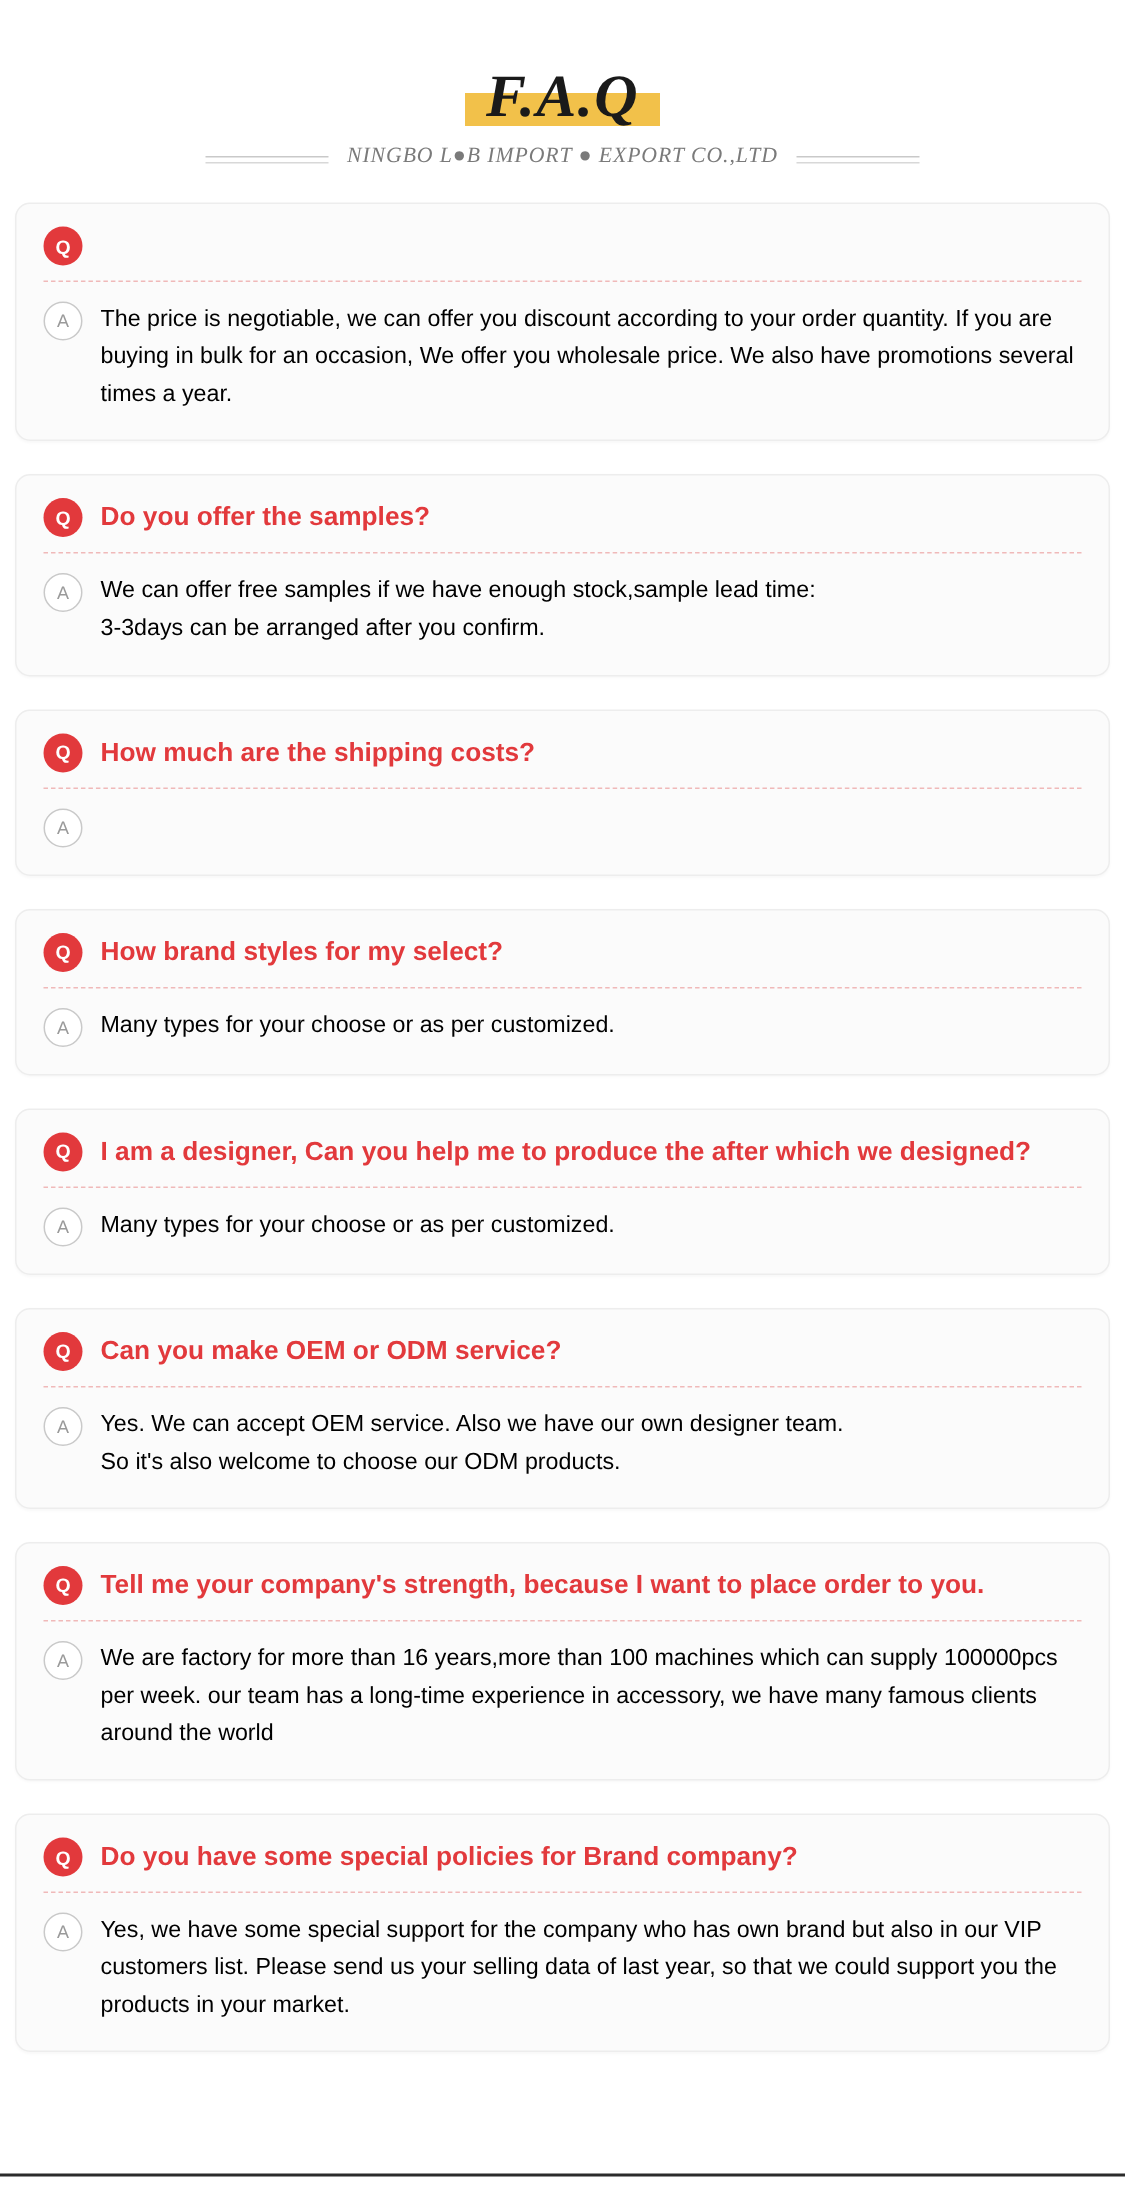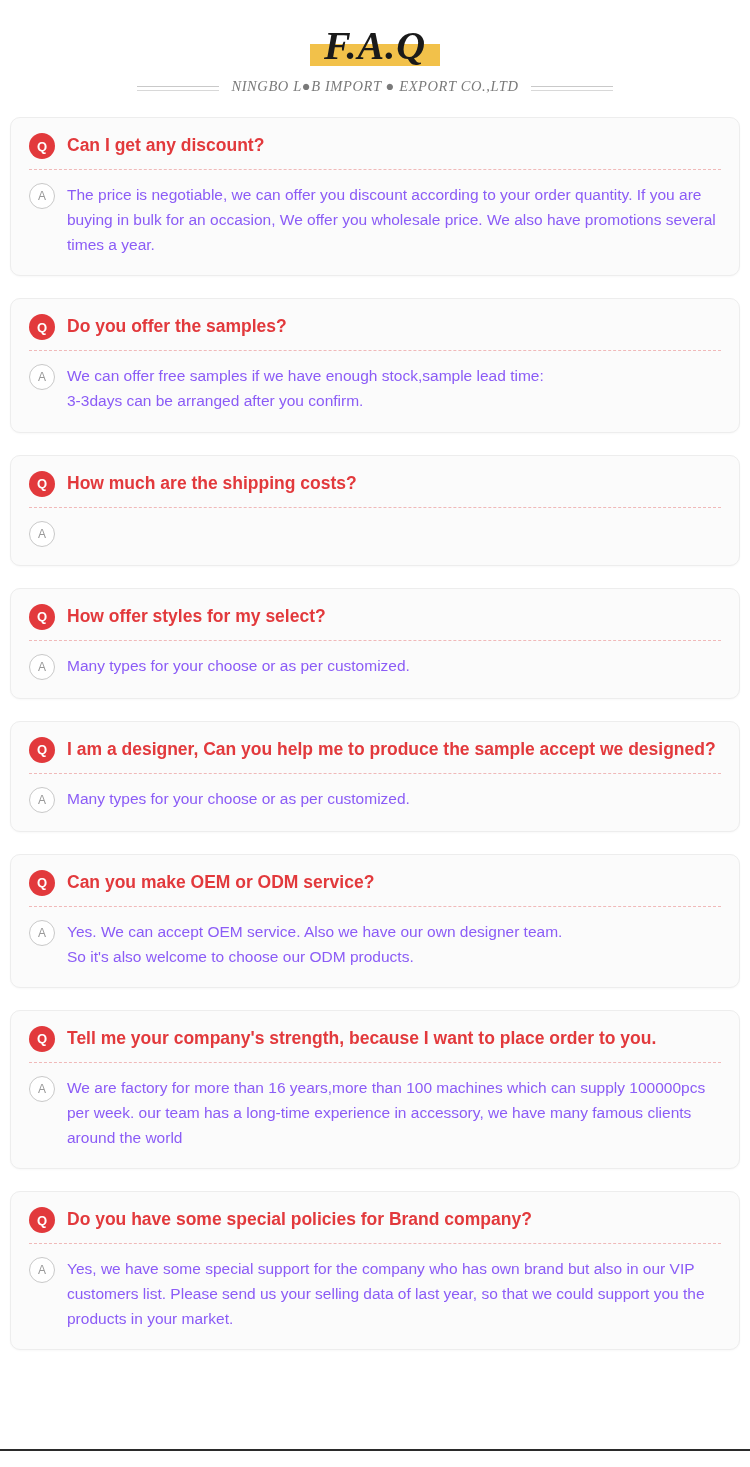--- a/index.html
+++ b/index.html
@@ -13,21 +13,21 @@
     width: 750px;
     min-height: 1467px;
     margin: 0 auto;
     background: #ffffff;
     position: relative;
     padding-bottom: 40px;
   }
 
   
   .header {
-    padding-top: 18px;
+    padding-top: 36px;
     text-align: center;
   }
   .faq-title-wrap {
     position: relative;
     display: inline-block;
     height: 56px;
   }
   .faq-highlight {
     position: absolute;
     left: 0;
@@ -132,21 +132,21 @@
     line-height: 1.3;
     padding-top: 2px;
   }
   .a-row {
     display: flex;
     align-items: flex-start;
     gap: 12px;
     padding-top: 12px;
   }
   .a-text {
-    color: #8b5cf6;
+    color: #000000;
     font-size: 15.5px;
     line-height: 1.62;
     white-space: pre-line;
   }
 
   
   .footer-bar {
     position: absolute;
     left: 0;
     right: 0;
@@ -171,21 +171,20 @@
       <div class="company-name">NINGBO L●B IMPORT ● EXPORT CO.,LTD</div>
       <div class="rule"></div>
     </div>
   </div>
 
   <div class="faq-list">
 
     <div class="faq-card">
       <div class="q-row">
         <div class="badge badge-q">Q</div>
-        <div class="q-text">Can I get any discount?</div>
       </div>
       <div class="a-row">
         <div class="badge badge-a">A</div>
         <div class="a-text">The price is negotiable, we can offer you discount according to your order quantity. If you are buying in bulk for an occasion, We offer you wholesale price. We also have promotions several times a year.</div>
       </div>
     </div>
 
     <div class="faq-card">
       <div class="q-row">
         <div class="badge badge-q">Q</div>
@@ -204,32 +203,32 @@
         <div class="q-text">How much are the shipping costs?</div>
       </div>
       <div class="a-row">
         <div class="badge badge-a">A</div>
       </div>
     </div>
 
     <div class="faq-card">
       <div class="q-row">
         <div class="badge badge-q">Q</div>
-        <div class="q-text">How offer styles for my select?</div>
+        <div class="q-text">How brand styles for my select?</div>
       </div>
       <div class="a-row">
         <div class="badge badge-a">A</div>
         <div class="a-text">Many types for your choose or as per customized.</div>
       </div>
     </div>
 
     <div class="faq-card">
       <div class="q-row">
         <div class="badge badge-q">Q</div>
-        <div class="q-text">I am a designer, Can you help me to produce the sample accept we designed?</div>
+        <div class="q-text">I am a designer, Can you help me to produce the after which we designed?</div>
       </div>
       <div class="a-row">
         <div class="badge badge-a">A</div>
         <div class="a-text">Many types for your choose or as per customized.</div>
       </div>
     </div>
 
     <div class="faq-card">
       <div class="q-row">
         <div class="badge badge-q">Q</div>

